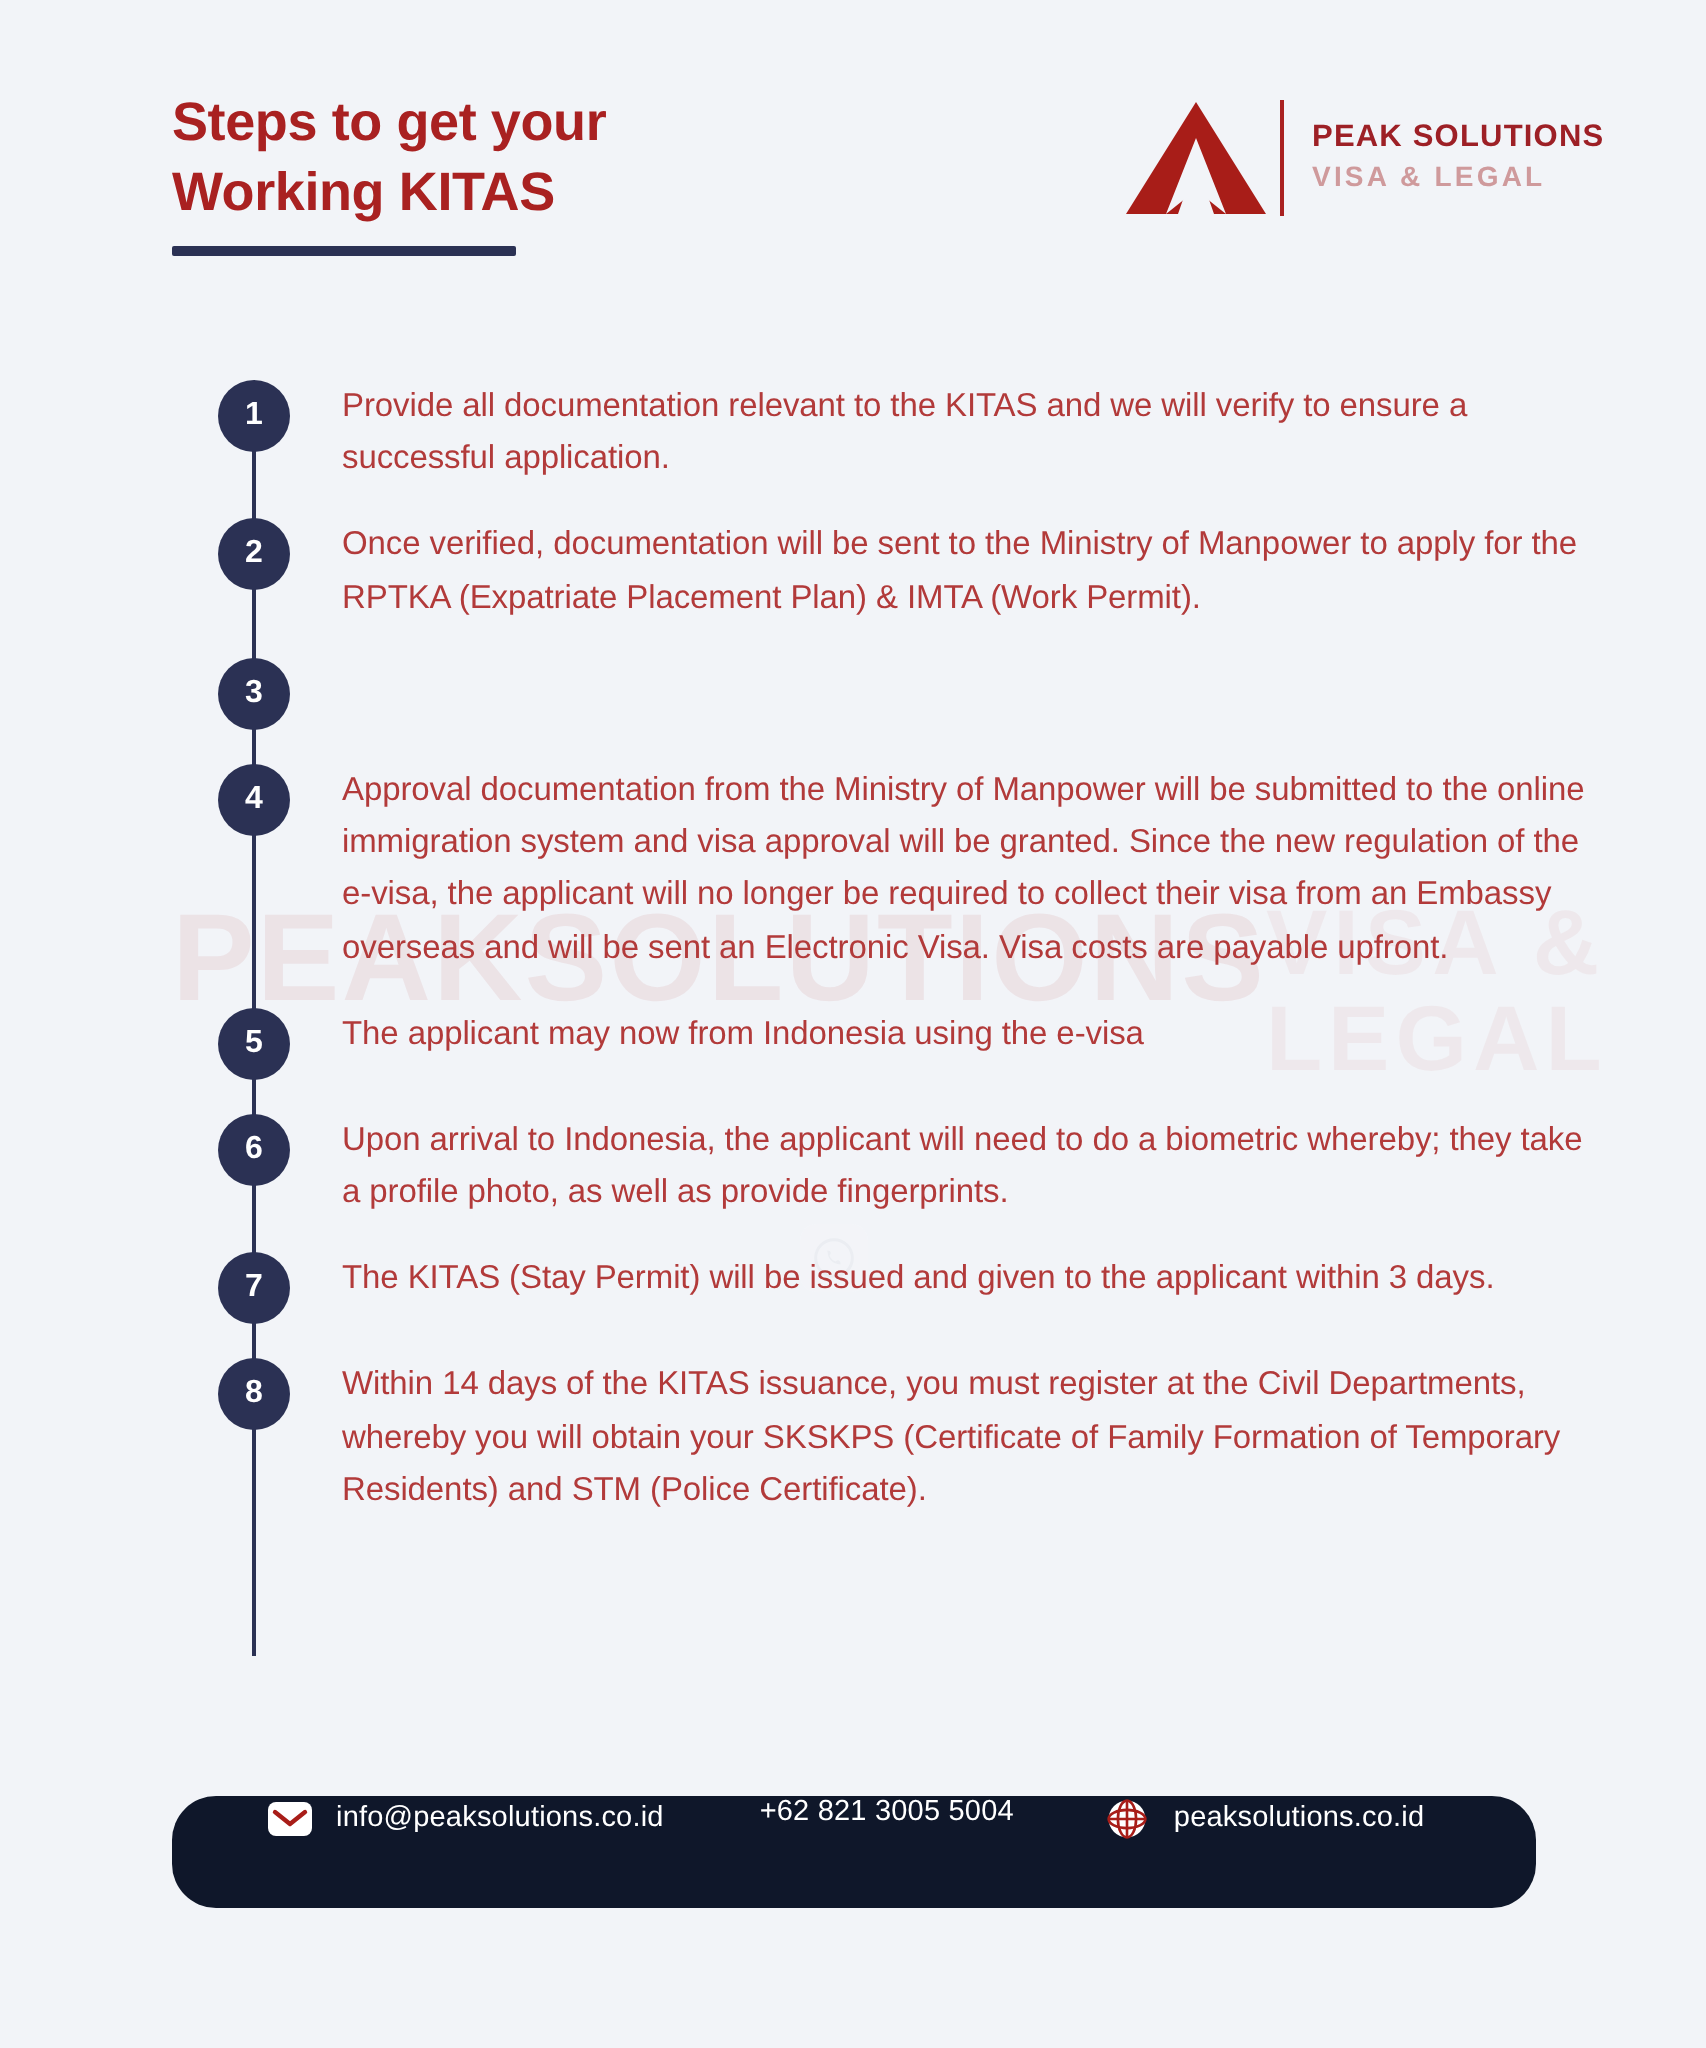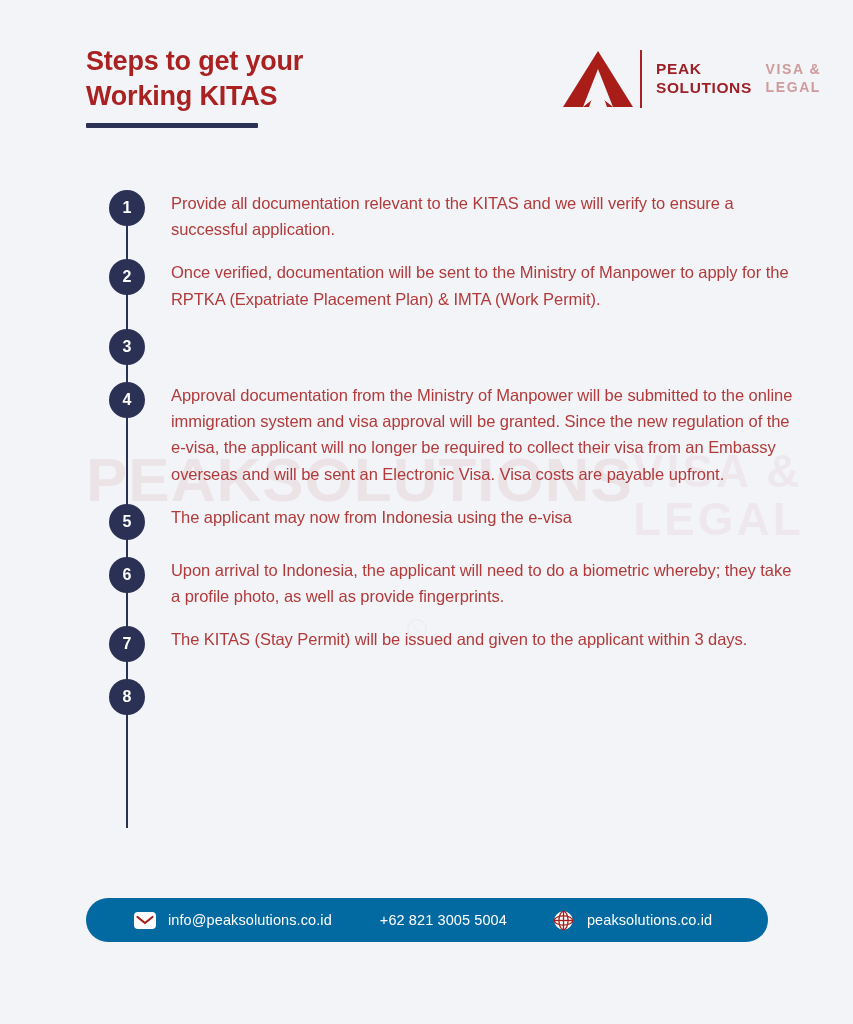--- a/index.html
+++ b/index.html
@@ -105,21 +105,21 @@
   }
   .logo-divider {
     width: 2px;
     height: 58px;
     background: #a92121;
     margin: 0 14px 0 6px;
     flex: 0 0 auto;
   }
   .logo-words {
     display: flex;
-    flex-direction: row;
+    flex-direction: column;
     justify-content: center;
   }
   .logo-l1 {
     font-size: 15.5px;
     font-weight: bold;
     color: #9d2026;
     letter-spacing: 0.6px;
     line-height: 1.2;
   }
   .logo-l2 {
@@ -180,25 +180,25 @@
     color: #b23a3a;
     letter-spacing: -0.05px;
   }
 
   
   .footer {
     position: absolute;
     left: 86px;
     top: 898px;
     width: 682px;
-    height: 44px;
-    background: #0369a1;
+    height: 56px;
+    background: #0f172a;
     border-radius: 22px;
     display: flex;
-    align-items: center;
+    align-items: flex-start;
     z-index: 3;
   }
   .f-item {
     display: flex;
     align-items: center;
     color: #ffffff;
     font-size: 14.5px;
     letter-spacing: 0.1px;
     white-space: nowrap;
   }
@@ -286,20 +286,21 @@
     <div class="step-text">Upon arrival to Indonesia, the applicant will need to do a biometric whereby; they take a profile photo, as well as provide fingerprints.</div>
   </div>
 
   <div class="step">
     <div class="step-badge">7</div>
     <div class="step-text">The KITAS (Stay Permit) will be issued and given to the applicant within 3 days.</div>
   </div>
 
   <div class="step">
     <div class="step-badge">8</div>
+    <div class="step-text">Within 14 days of the KITAS issuance, you must register at the Civil Departments, whereby you will obtain your SKSKPS (Certificate of Family Formation of Temporary Residents) and STM (Police Certificate).</div>
   </div>
 </div>
 
 <div class="footer">
 
   <div class="f-item email">
     <span class="f-ico">
       <svg width="22" height="17" viewBox="0 0 22 17">
         <rect x="0" y="0" width="22" height="17" rx="4" fill="#ffffff"></rect>
         <path d="M3.5 5 L11 11 L18.5 5" fill="none" stroke="#a81d18" stroke-width="2.2" stroke-linecap="round" stroke-linejoin="round"></path>

